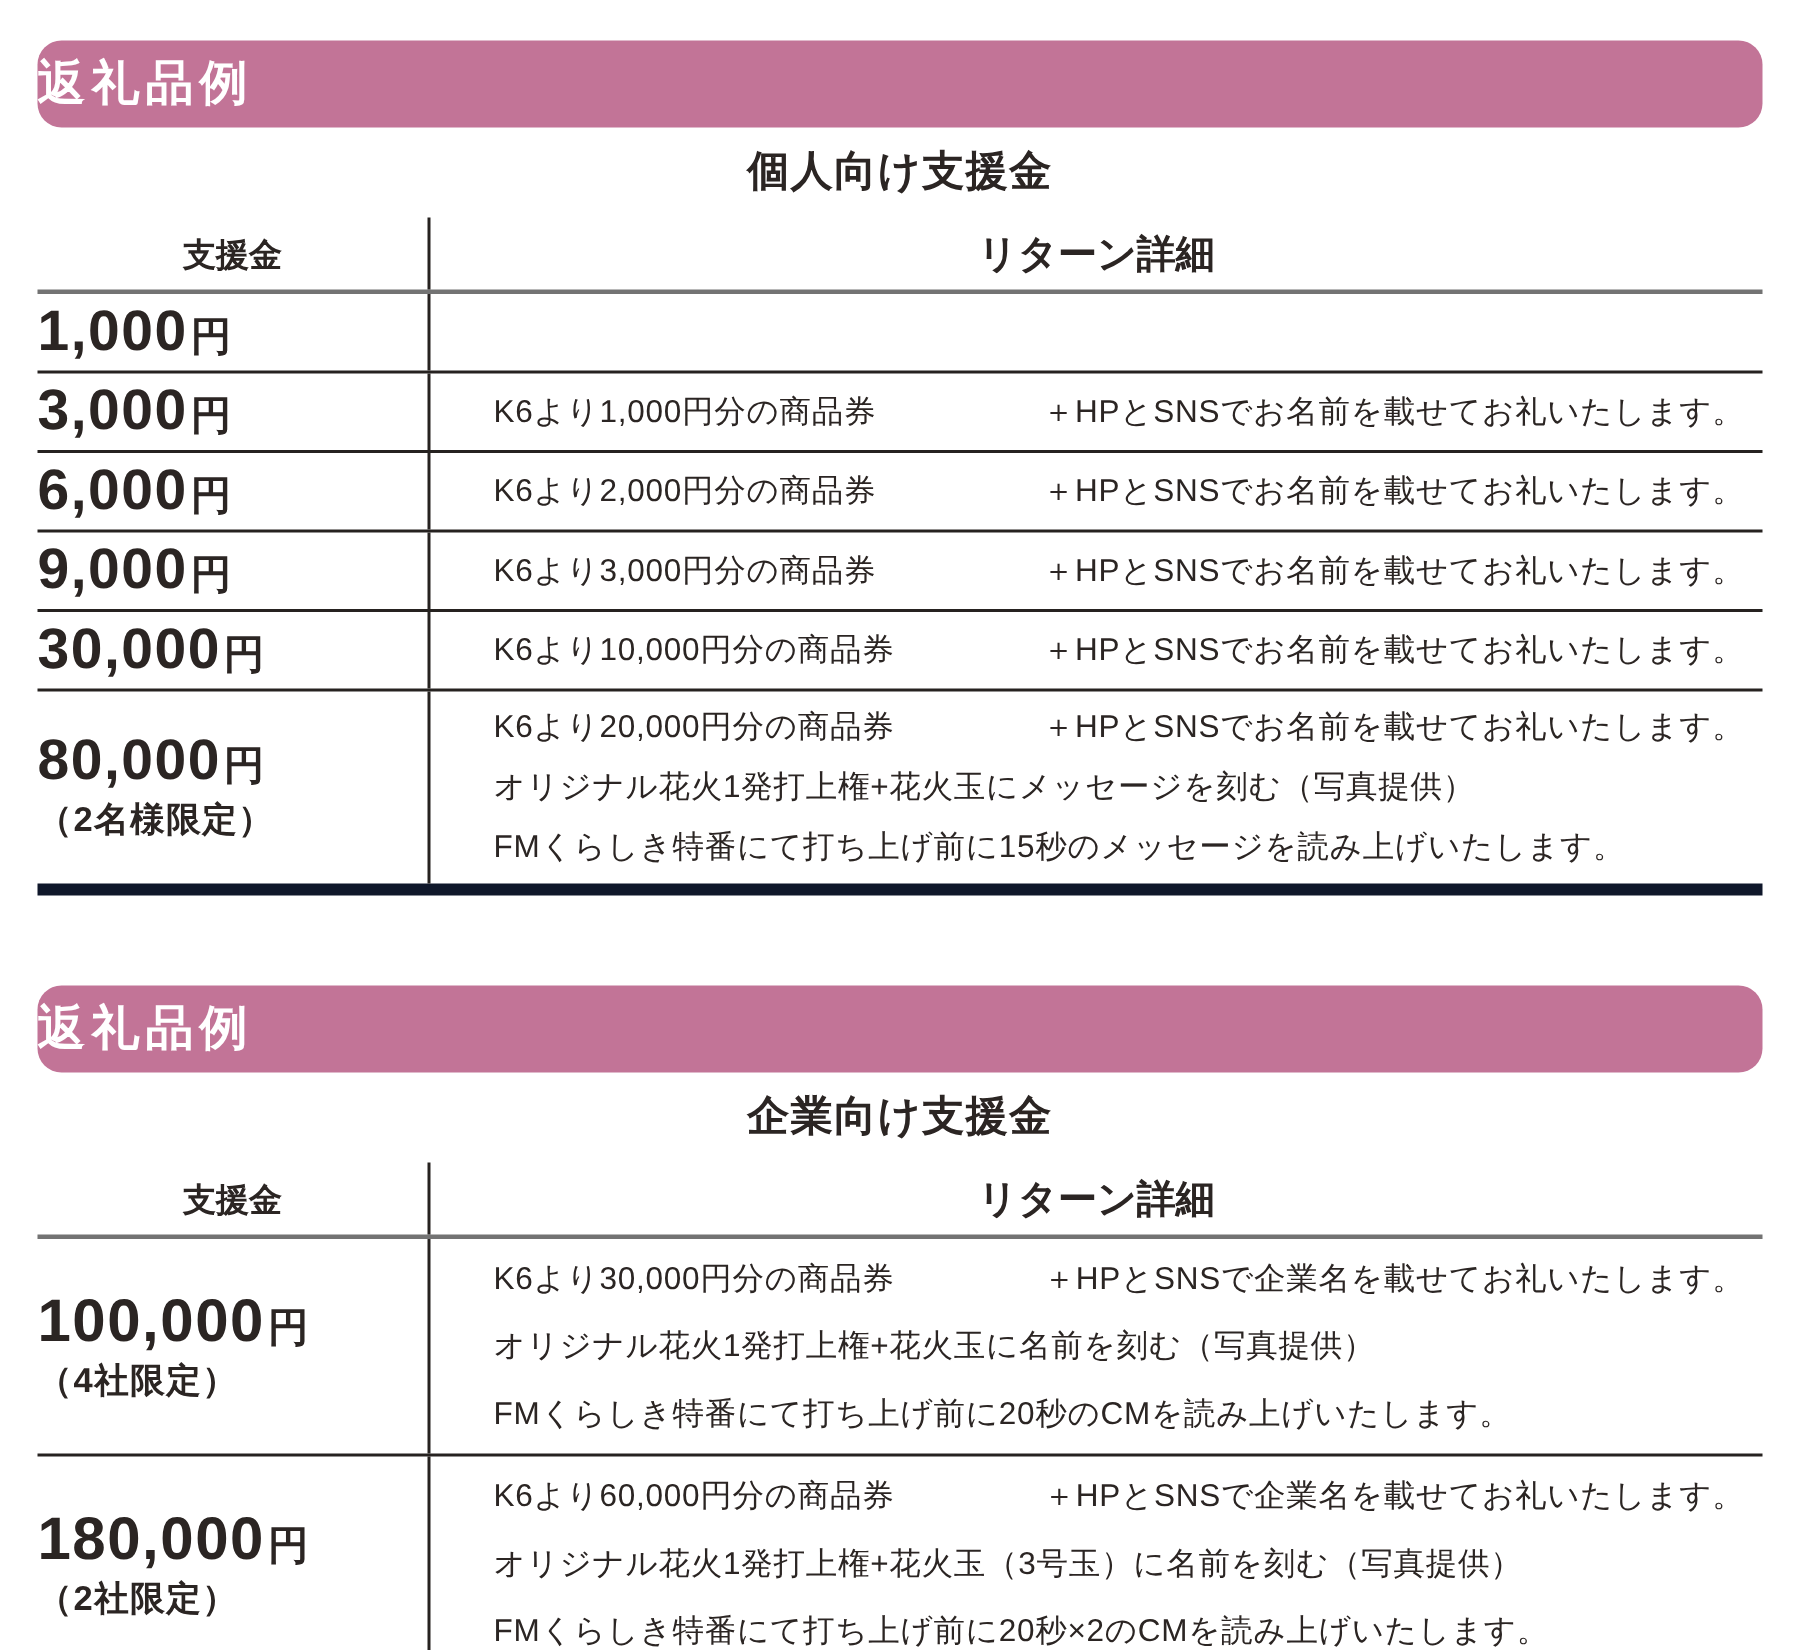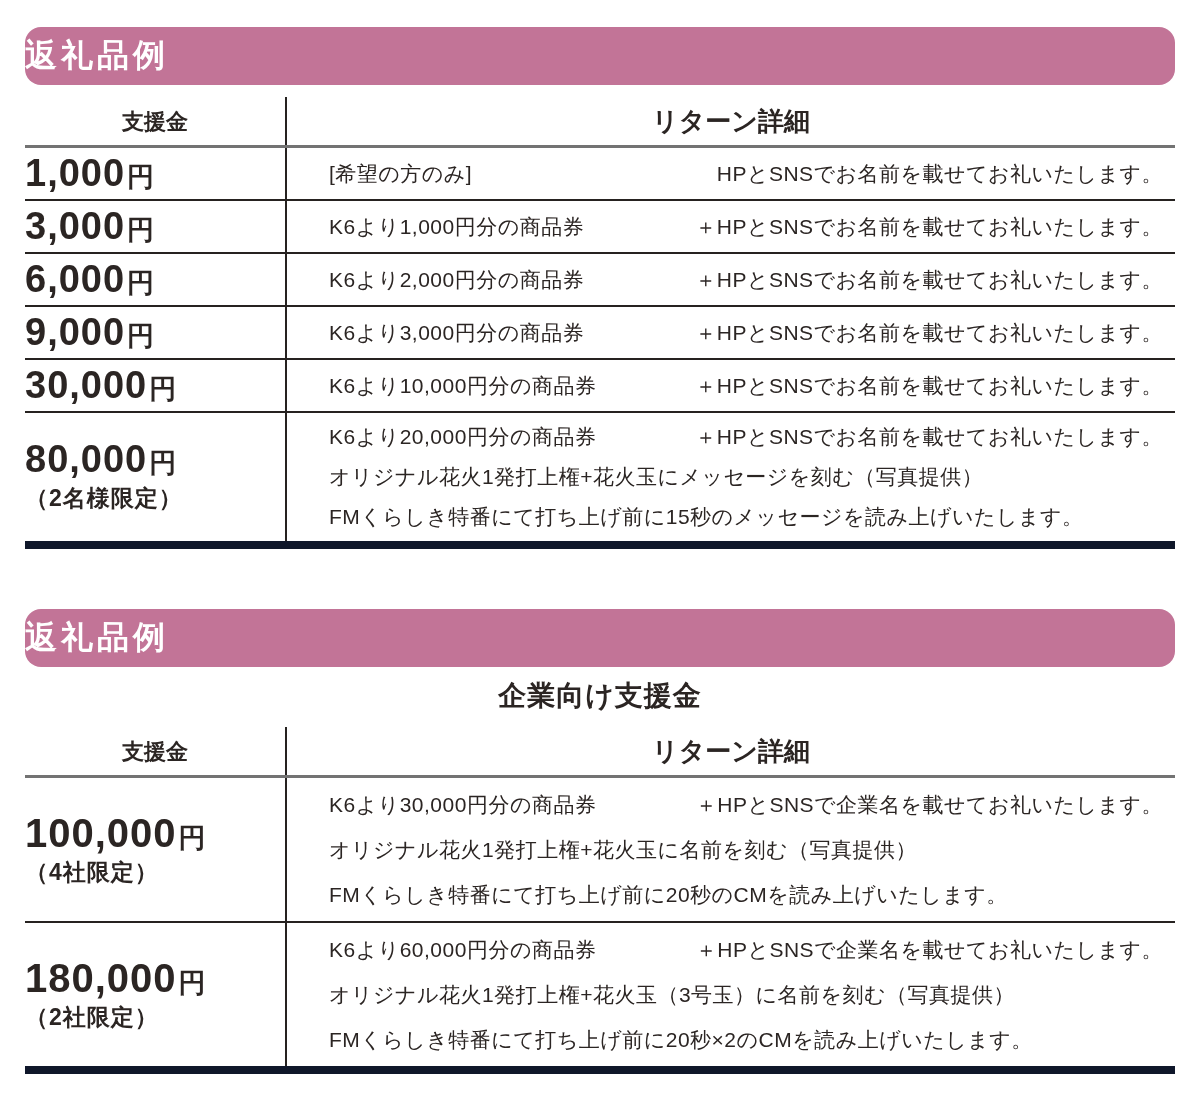--- a/index.html
+++ b/index.html
@@ -88,35 +88,30 @@
 </style>
 </head>
 <body>
 
 <div class="page">
 
   <section class="reward-section s0">
     <div class="banner" style="background: rgb(194, 116, 151); color: rgb(255, 255, 255);">
       <span>返礼品例</span>
     </div>
+    <h2 class="subtitle">個人向け支援金</h2>
     <div class="table">
       <div class="thead">
         <div class="cell-amount">支援金</div>
         <div class="cell-detail">リターン詳細</div>
       </div>
       <div class="tbody">
           <div class="trow">
             <div class="cell-amount">
               <div class="amount"><span class="num">1,000</span><span class="unit">円</span></div>
-            </div>
-            <div class="cell-detail">
-              <div class="dline">
-                <span class="dleft">[希望の方のみ]</span>
-                <span class="dright">HPとSNSでお名前を載せてお礼いたします。</span>
-              </div>
             </div>
           </div>
           <div class="trow">
             <div class="cell-amount">
               <div class="amount"><span class="num">3,000</span><span class="unit">円</span></div>
             </div>
             <div class="cell-detail">
               <div class="dline">
                 <span class="dleft">K6より1,000円分の商品券</span>
                 <span class="dright">＋HPとSNSでお名前を載せてお礼いたします。</span>

